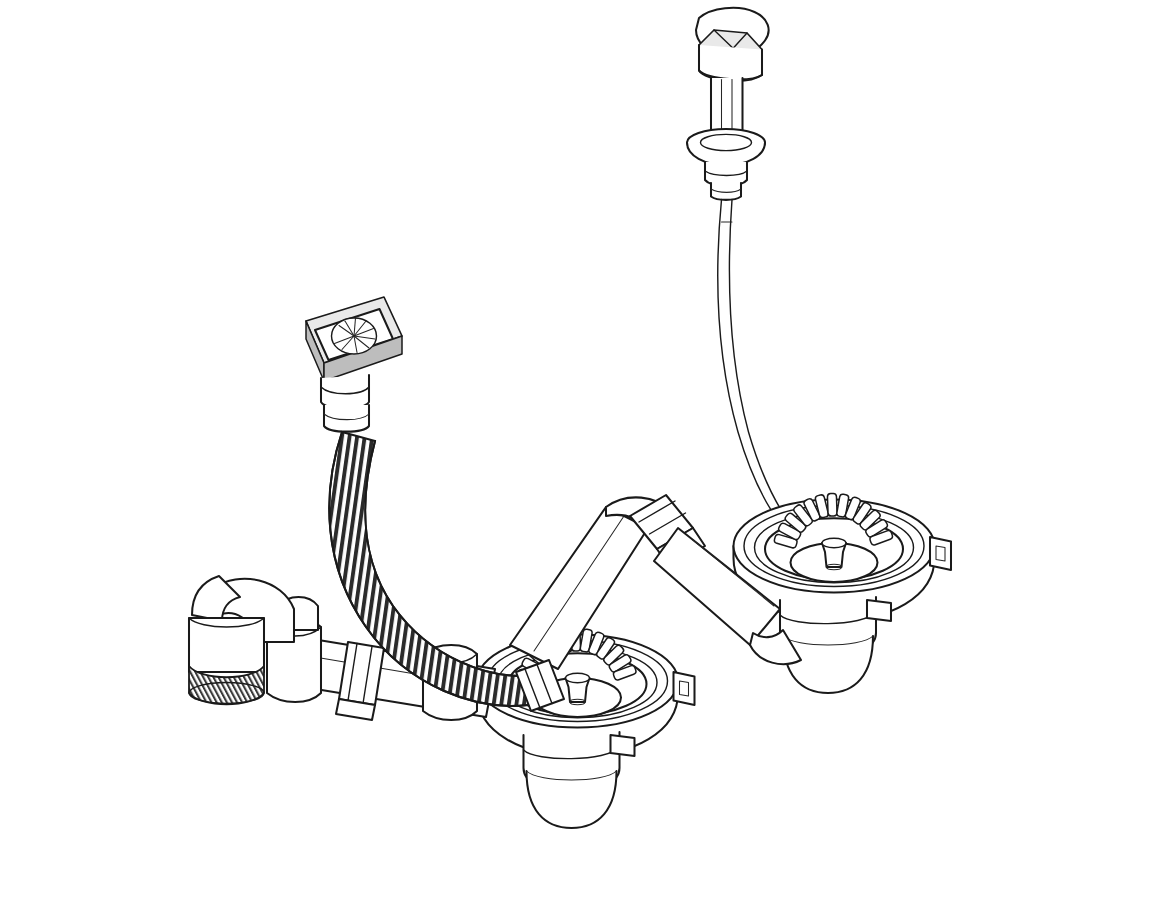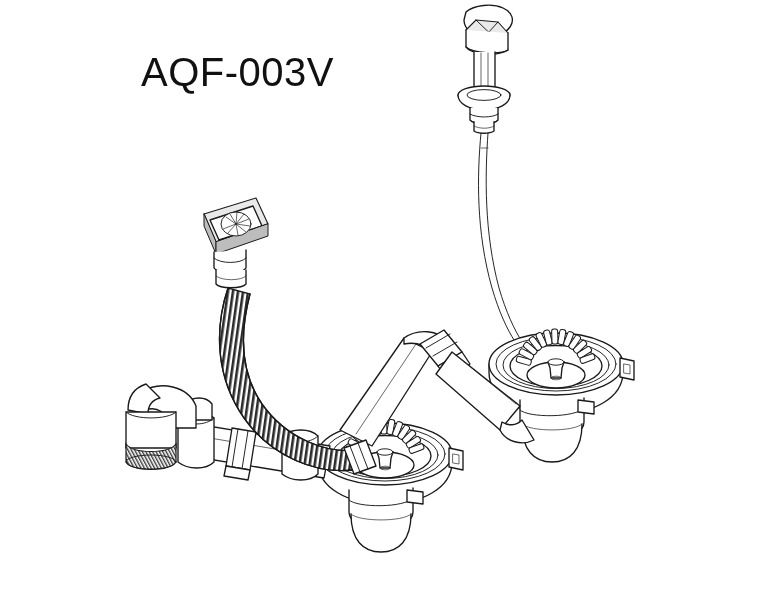--- a/index.html
+++ b/index.html
@@ -29,21 +29,20 @@
       stroke-linejoin:round;stroke-linecap:round;}
   .slot{fill:#ffffff;stroke:#1a1a1a;stroke-width:1.0;
       stroke-linejoin:round;}
   .noevt{pointer-events:none;}
 </style>
 </head>
 <body>
 
 <div id="root">
 
-  <div id="title">AQF-003V</div>
 
   <svg class="art noevt" viewBox="0 0 770 600">
     <defs>
 
       <pattern id="corr" width="5" height="5" patternUnits="userSpaceOnUse" patternTransform="rotate(8)">
         <rect width="5" height="5" fill="#ffffff"></rect>
         <rect width="2.6" height="5" fill="#2b2b2b"></rect>
       </pattern>
 
       <pattern id="knurl" width="3.2" height="3.2" patternUnits="userSpaceOnUse">

